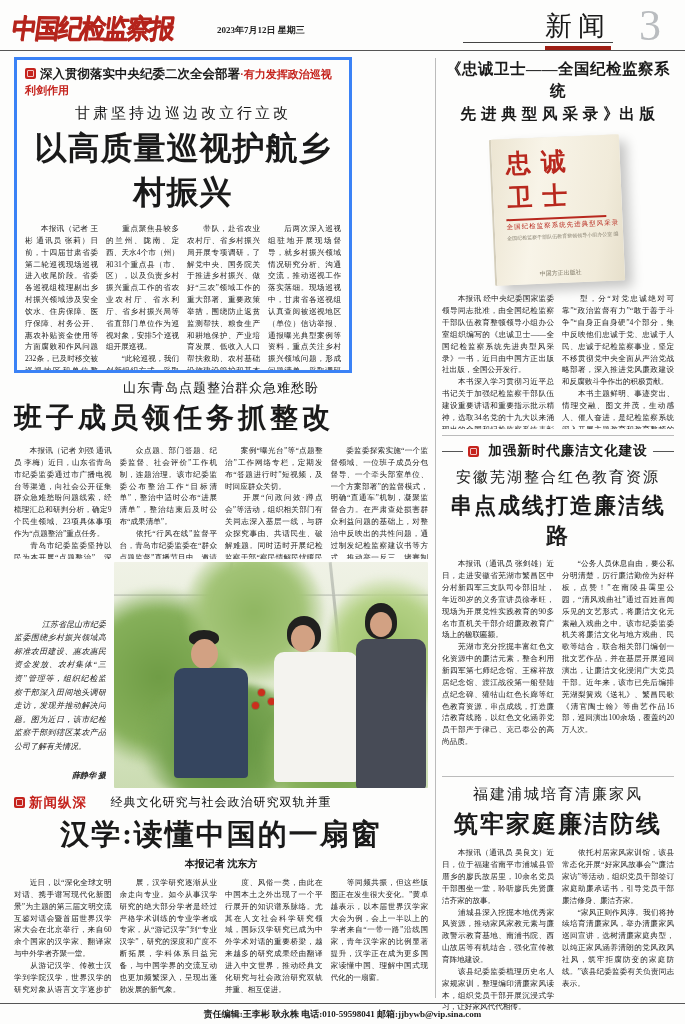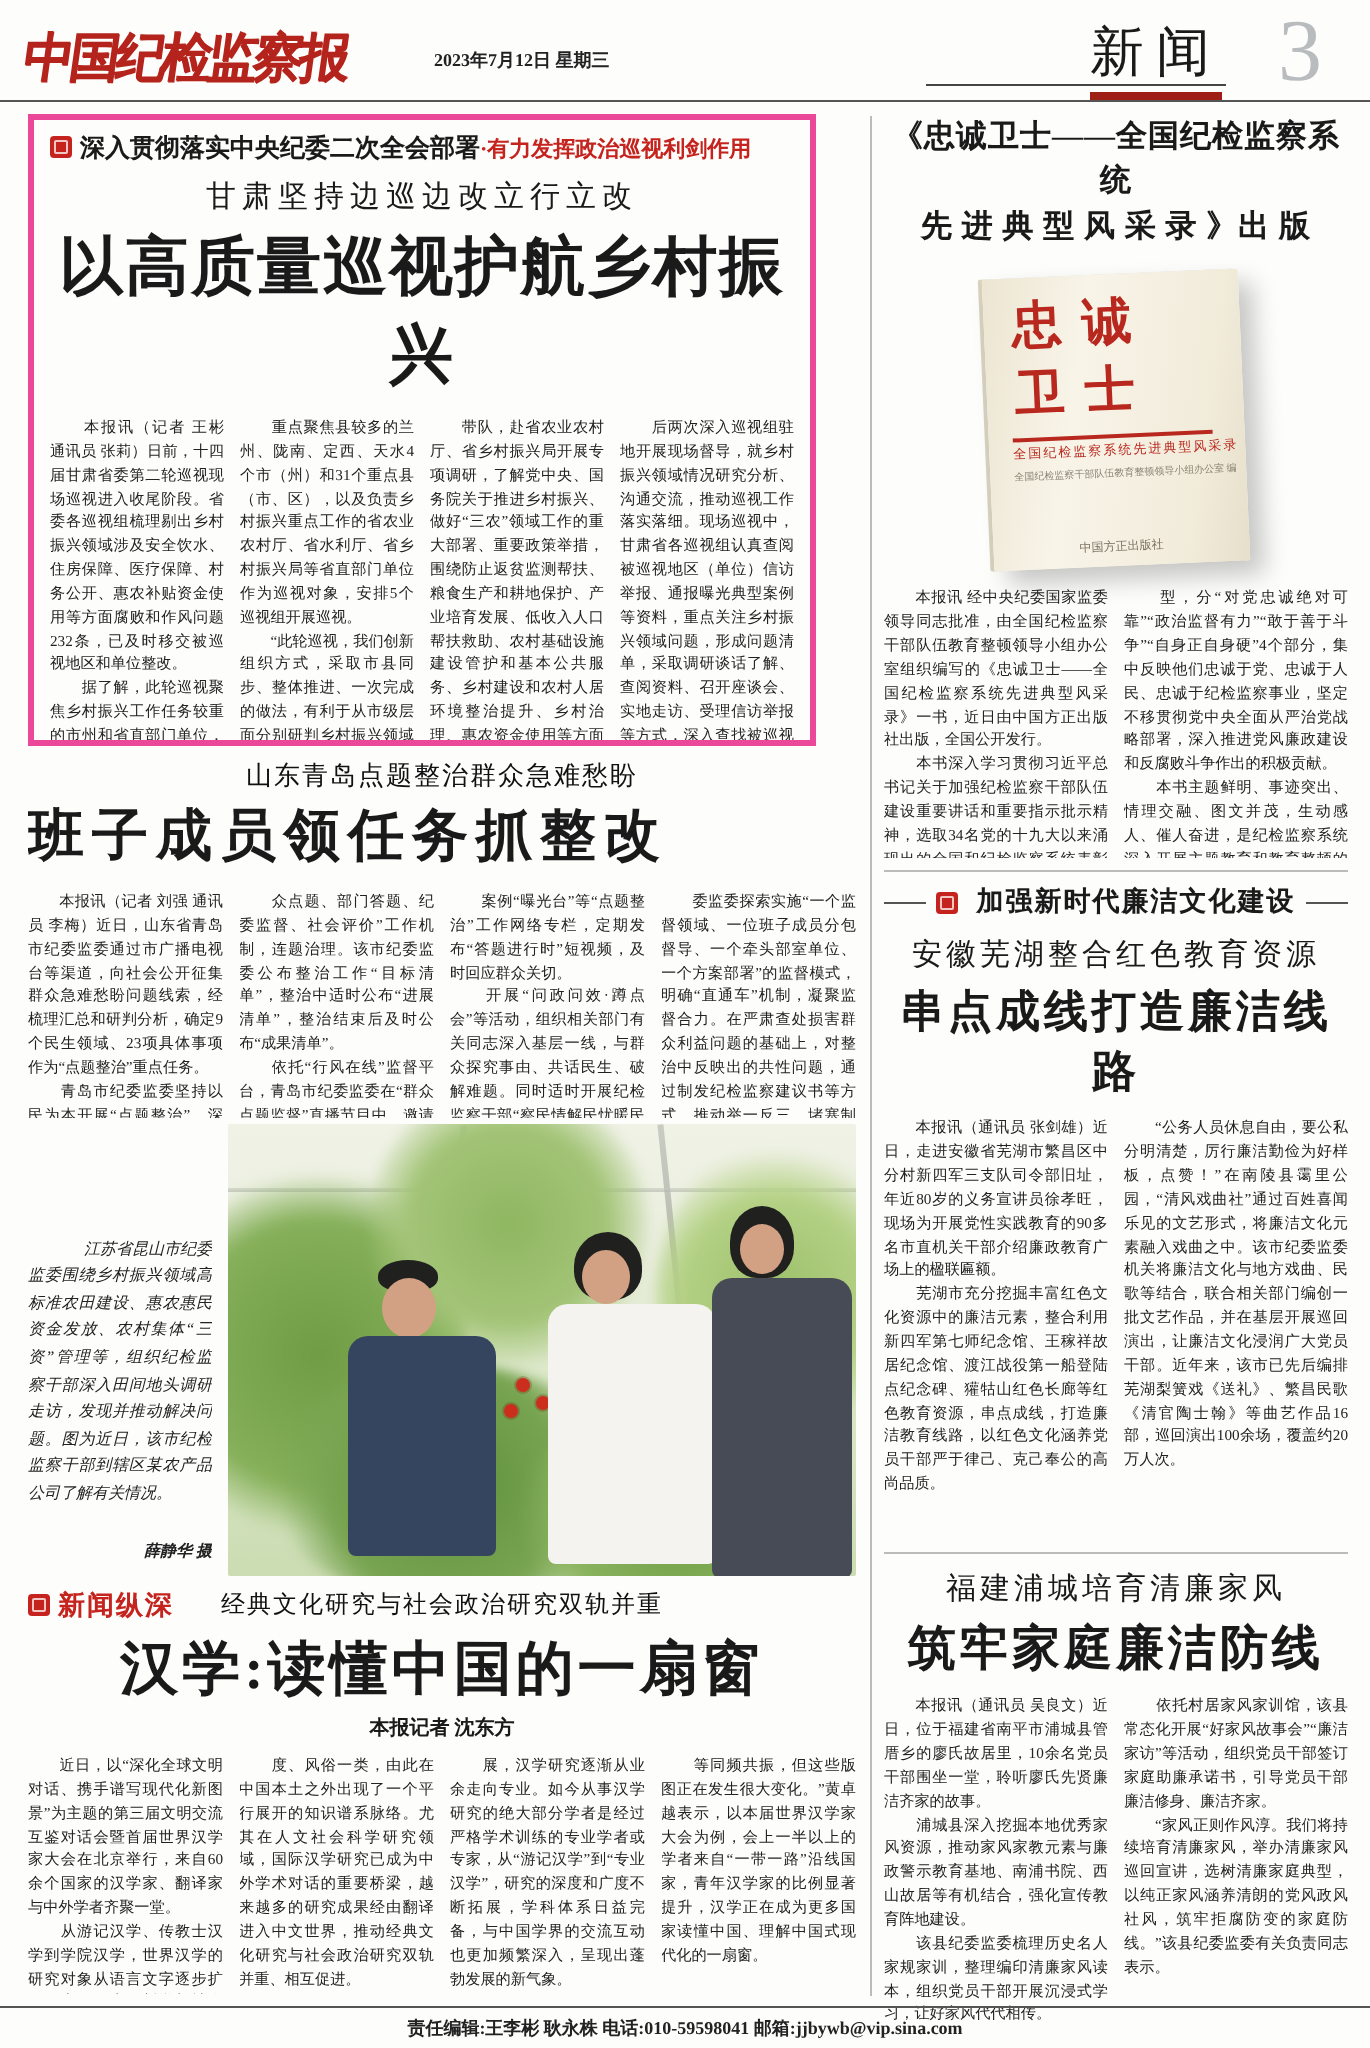--- a/index.html
+++ b/index.html
@@ -22,22 +22,22 @@
   .txt{font-size:7.6px;line-height:1.56;text-align:justify;white-space:pre-wrap;
        overflow:hidden;color:#222;}
   .colrow{display:flex;gap:8px;}
   .colrow > div{flex:1;overflow:hidden;}
   .kicker{text-align:center;font-size:13px;letter-spacing:1px;color:#111;}
   .redsq{display:inline-block;width:11px;height:11px;background:#c5231d;border-radius:2px;
          margin-right:4px;vertical-align:-1px;position:relative;}
   .redsq:after{content:"";position:absolute;left:2px;top:2px;width:7px;height:7px;
          border:1px solid rgba(255,255,255,.75);border-radius:1px;box-sizing:border-box;}
   
-  .lead-box{position:absolute;left:14px;top:57px;width:394px;height:316px;
-            border:3px solid #ec4899;padding:6px 8px;box-sizing:border-box;overflow:hidden;}
+  .lead-box{position:absolute;left:14px;top:57px;width:338px;height:316px;
+            border:3px solid #3b82f6;padding:6px 8px;box-sizing:border-box;overflow:hidden;}
   .eyebrow{font-size:12.5px;font-weight:bold;}
   .eyebrow .red{color:#c5231d;font-size:11px;}
   .lead-kicker{text-align:center;font-size:15px;letter-spacing:3px;margin-top:6px;}
   .lead-headline{text-align:center;font-size:32px;font-weight:bold;letter-spacing:1px;
                  margin:4px 0 8px 0;}
   
   .right-col{position:absolute;left:442px;top:58px;width:232px;height:940px;}
   .book-headline{font-size:15.5px;font-weight:bold;text-align:center;line-height:1.45;
                  letter-spacing:0.5px;}
   .book-wrap{height:158px;display:flex;align-items:center;justify-content:center;margin:6px 0 4px;}
@@ -235,22 +235,22 @@
   <section class="hanxue">
     <div class="hx-top">
       <span class="hx-label"><span class="redsq"></span><span>新闻纵深</span></span>
       <div class="hx-kicker">经典文化研究与社会政治研究双轨并重</div>
     </div>
     <div class="hx-headline">汉学:读懂中国的一扇窗</div>
     <div class="byline">本报记者 沈东方</div>
     <div class="colrow" style="height:120px;">
       <div class="txt">　　近日，以“深化全球文明对话、携手谱写现代化新图景”为主题的第三届文明交流互鉴对话会暨首届世界汉学家大会在北京举行，来自60余个国家的汉学家、翻译家与中外学者齐聚一堂。
 　　从游记汉学、传教士汉学到学院汉学，世界汉学的研究对象从语言文字逐步扩展到中国历史、哲学与社会的方方面面，成为世界读懂中国的一扇窗。</div>
+      <div class="txt">　　展，汉学研究逐渐从业余走向专业。如今从事汉学研究的绝大部分学者是经过严格学术训练的专业学者或专家，从“游记汉学”到“专业汉学”，研究的深度和广度不断拓展，学科体系日益完备，与中国学界的交流互动也更加频繁深入，呈现出蓬勃发展的新气象。</div>
       <div class="txt">　　度、风俗一类，由此在中国本土之外出现了一个平行展开的知识谱系脉络。尤其在人文社会科学研究领域，国际汉学研究已成为中外学术对话的重要桥梁，越来越多的研究成果经由翻译进入中文世界，推动经典文化研究与社会政治研究双轨并重、相互促进。</div>
-      <div class="txt">　　展，汉学研究逐渐从业余走向专业。如今从事汉学研究的绝大部分学者是经过严格学术训练的专业学者或专家，从“游记汉学”到“专业汉学”，研究的深度和广度不断拓展，学科体系日益完备，与中国学界的交流互动也更加频繁深入，呈现出蓬勃发展的新气象。</div>
       <div class="txt">　　等同频共振，但这些版图正在发生很大变化。”黄卓越表示，以本届世界汉学家大会为例，会上一半以上的学者来自“一带一路”沿线国家，青年汉学家的比例显著提升，汉学正在成为更多国家读懂中国、理解中国式现代化的一扇窗。</div>
     </div>
   </section>
 
   <div class="footer-rule"></div>
   <div class="footer">责任编辑:王李彬  耿永株   电话:010-59598041   邮箱:jjbywb@vip.sina.com</div>
 
 </div>
 
 </body></html>

